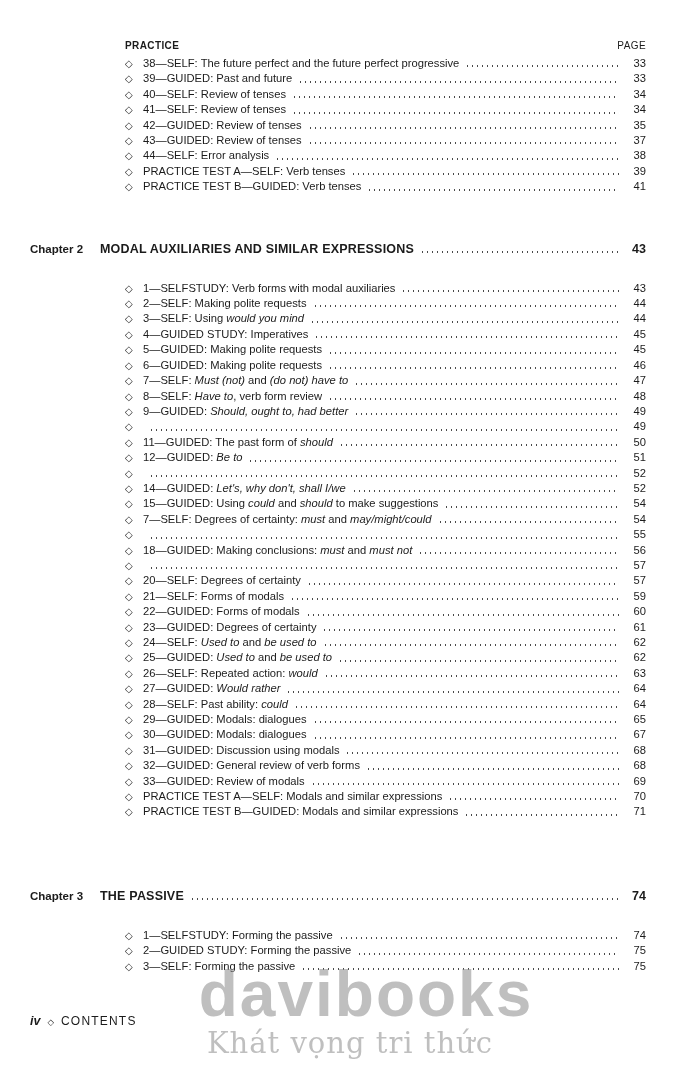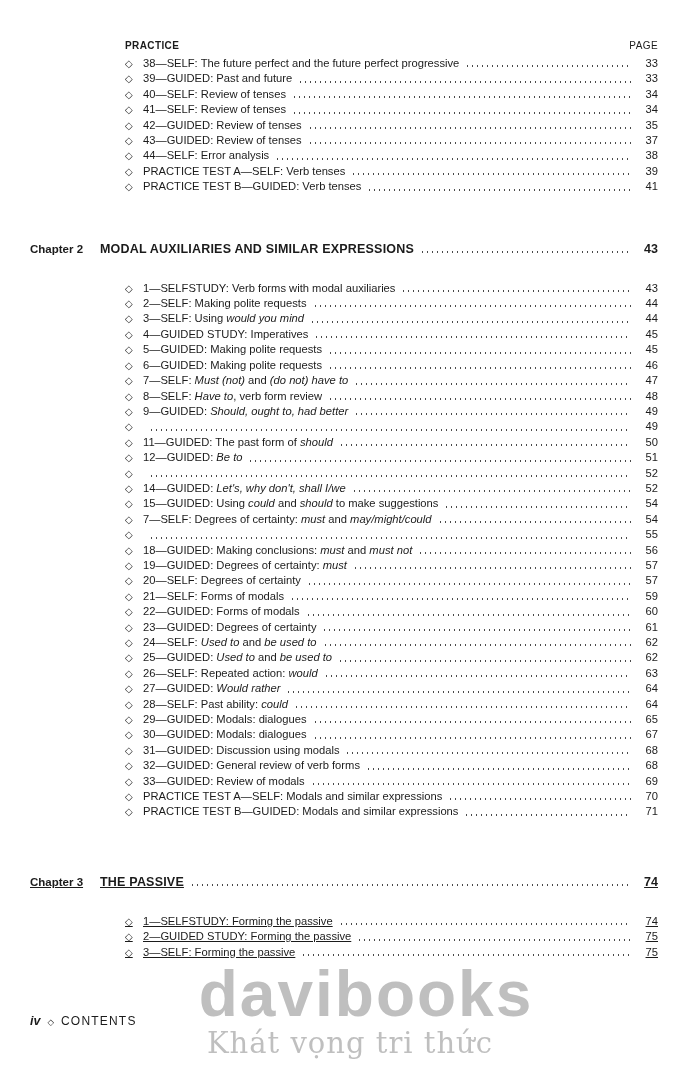--- a/index.html
+++ b/index.html
@@ -6,21 +6,21 @@
   body{
     width:700px;height:1083px;
     background:#ffffff;
     font-family:"Liberation Sans", sans-serif;
     color:#1b1b1b;
     position:relative;
     overflow:hidden;
   }
   .page{
     position:absolute;inset:0;
-    padding:40px 42px 0 30px;
+    padding:40px 54px 0 30px;
     box-sizing:border-box;
   }
   
   .header-row{
     display:flex;align-items:baseline;
     margin-left:95px;margin-bottom:5px;
     font-size:10px;letter-spacing:.4px;
   }
   .practice-head{font-weight:bold;}
   .page-head{margin-left:auto;font-weight:normal;}
@@ -50,21 +50,21 @@
   .chapter-row{
     display:flex;align-items:center;
     font-weight:bold;font-size:12.5px;line-height:16px;
     margin-bottom:24px;white-space:nowrap;
   }
   .chapter-label{flex:0 0 70px;width:70px;font-size:11.5px;}
   .chapter-title{flex:0 0 auto;letter-spacing:.2px;}
   .chapter-row .pagenum{font-weight:bold;}
   
   .section-1{margin-top:46px;}
-  .section-2{margin-top:54px;text-decoration:underline;}
+  .section-2{margin-top:68px;}
   
   .footer{
     position:absolute;left:30px;top:1014px;
     display:flex;align-items:baseline;
   }
   .folio{font-weight:bold;font-style:italic;font-size:12.5px;}
   .footer-diamond{font-size:8.5px;margin:0 7px;color:#2a2a2a;}
   .footer-label{font-size:12px;letter-spacing:1.2px;}
   
   .watermark{
@@ -265,21 +265,20 @@
             <span class="pagenum">55</span>
           </div>
           <div class="row">
             <span class="diamond">◇</span>
             <span class="label"><span>18—GUIDED: Making conclusions: </span><i>must</i><span> and </span><i>must not</i></span>
             <span class="leader"></span>
             <span class="pagenum">56</span>
           </div>
           <div class="row">
             <span class="diamond">◇</span>
-            <span class="label"><span>19—GUIDED: Degrees of certainty: </span><i>must</i></span>
             <span class="leader"></span>
             <span class="pagenum">57</span>
           </div>
           <div class="row">
             <span class="diamond">◇</span>
             <span class="label"><span>20—SELF: Degrees of certainty</span></span>
             <span class="leader"></span>
             <span class="pagenum">57</span>
           </div>
           <div class="row">

